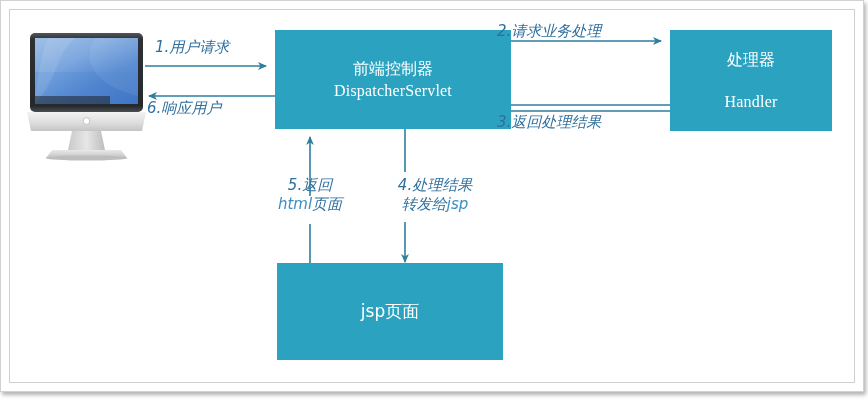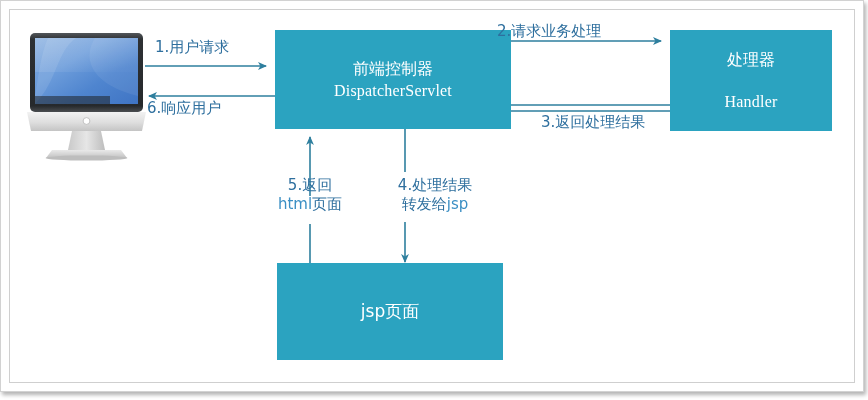--- a/index.html
+++ b/index.html
@@ -68,20 +68,21 @@
     letter-spacing: 0.2px;
   }
   .edge-label {
     position: absolute;
     font-family: "DejaVu Sans", sans-serif;
     font-size: 15px;
     color: #2e6f9e;
     white-space: nowrap;
     text-align: center;
     line-height: 1.25;
+    font-style: italic;
   }
   .edge-label .accent {
     color: #3b8fc4;
     text-align: right;
   }
 </style>
 </head>
 <body>
 
 <div id="screenshot">
@@ -204,21 +205,21 @@
   </div>
 
   <div class="edge-label" style="left:147px; top:99px;">
     <span>6.响应用户</span>
   </div>
 
   <div class="edge-label" style="left:497px; top:22px;">
     <span>2.请求业务处理</span>
   </div>
 
-  <div class="edge-label" style="left:497px; top:113px;margin-left:44px;">
+  <div class="edge-label" style="left:497px; top:113px;">
     <span>3.返回处理结果</span>
   </div>
 
   <div class="edge-label" style="left:263px; top:176px; width:94px;">
     <div>5.返回</div>
     <div>
       <span class="accent">html</span><span>页面</span>
     </div>
   </div>
 

